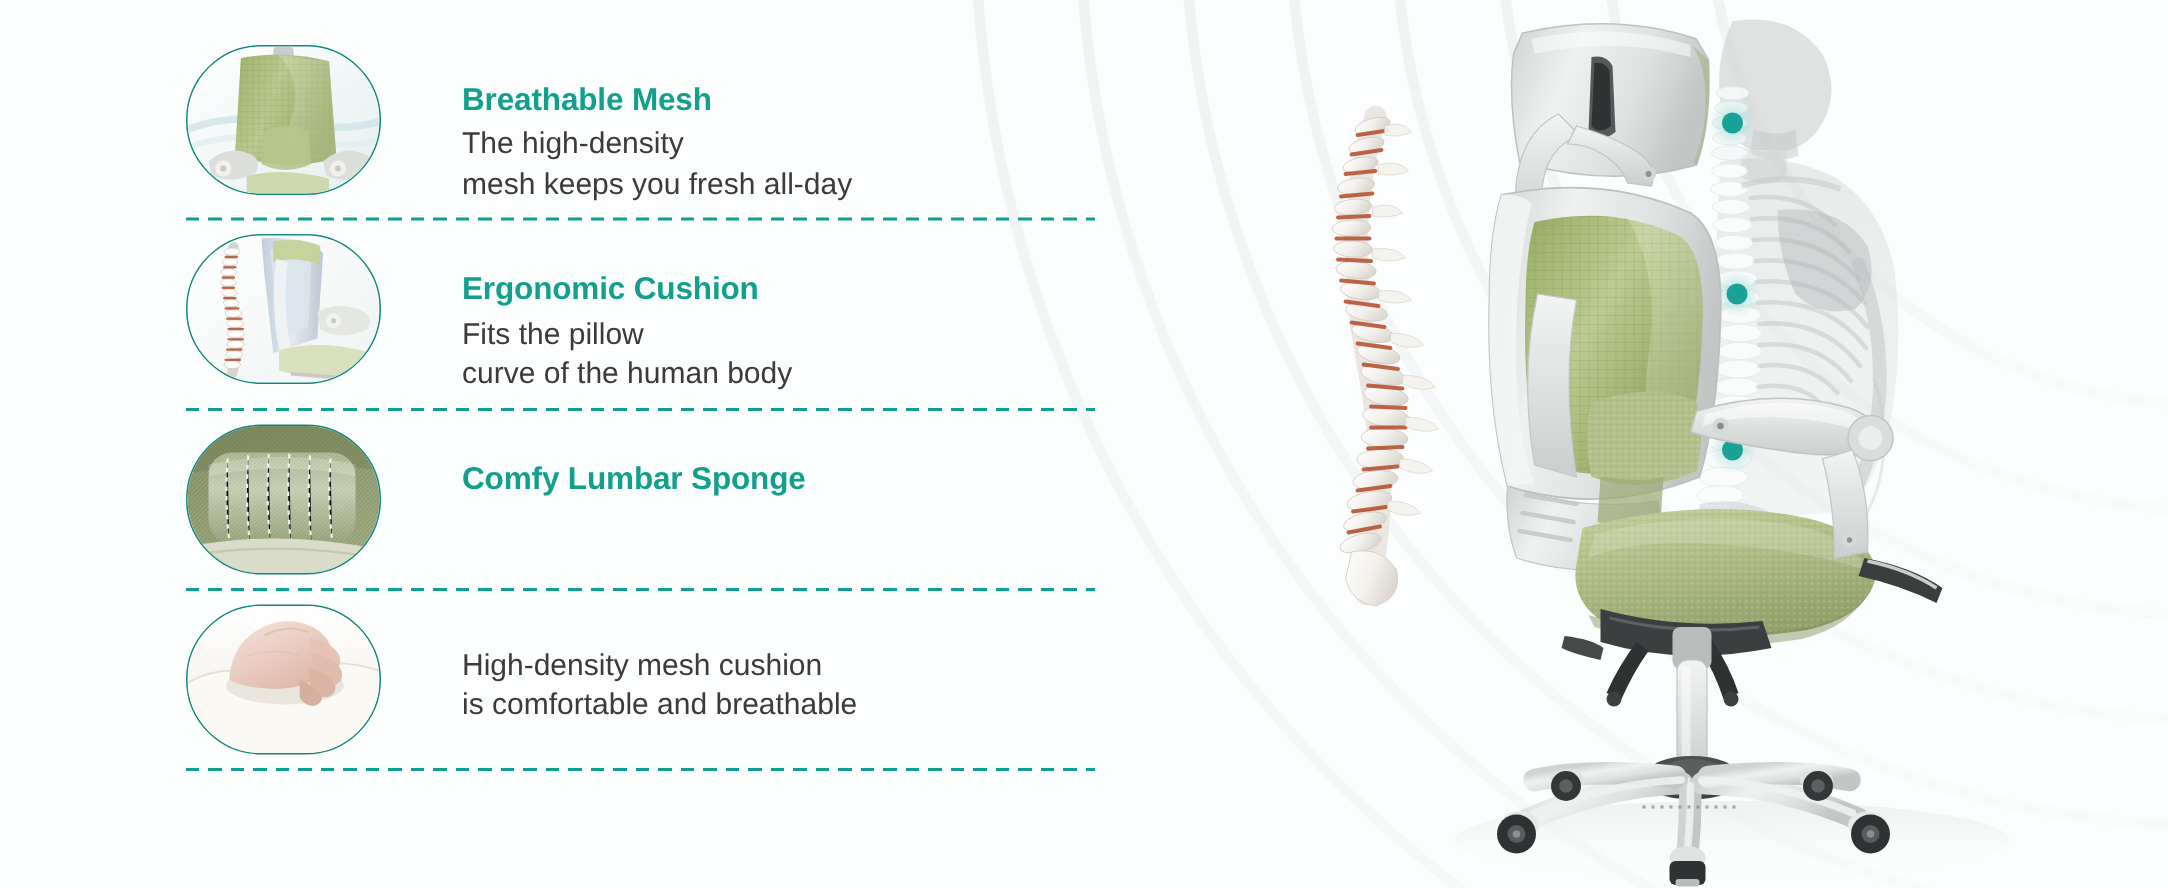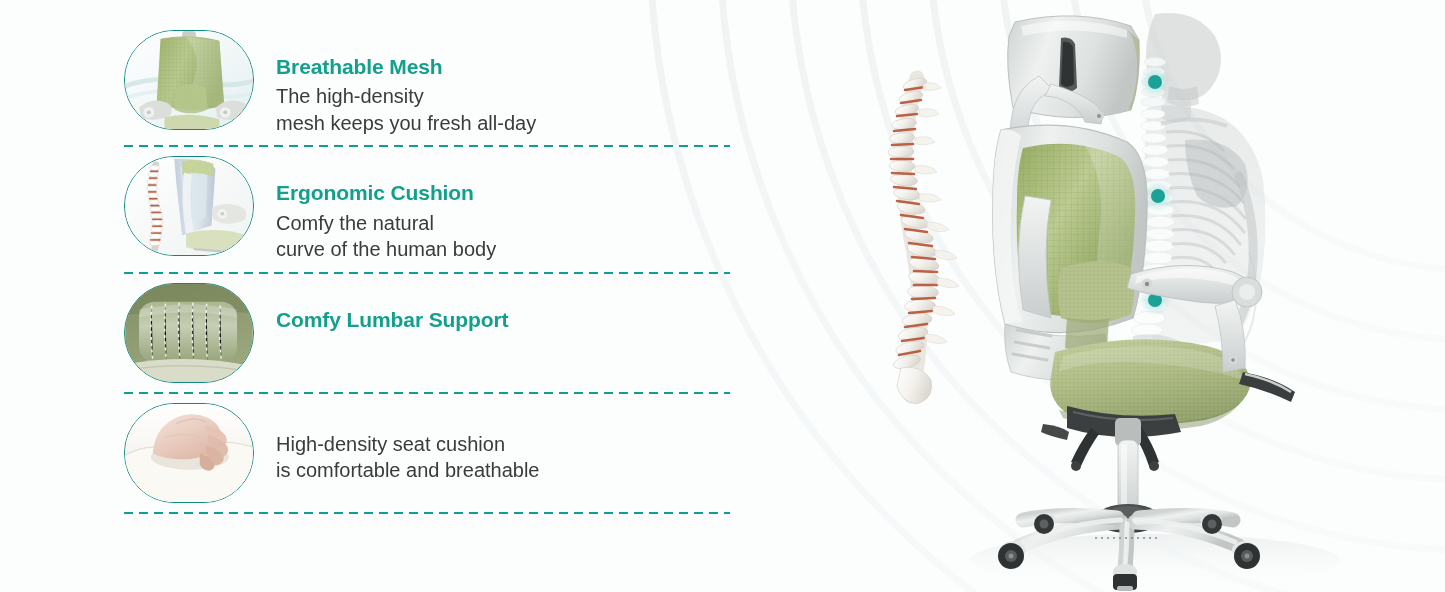--- a/index.html
+++ b/index.html
@@ -44,20 +44,21 @@
     border: 1.6px solid #10887f;
     border-radius: 50px;
     overflow: hidden;
     position: relative;
     background: #f4f8f8;
   }
   .thumb svg { display: block; width: 100%; height: 100%; }
 
   .feature-text {
     padding-top: 24px;
+    margin-left: 32px;
   }
 
   .feature-title {
     color: #12a08d;
     font-size: 21px;
     font-weight: bold;
     line-height: 1.2;
     letter-spacing: -0.1px;
     white-space: nowrap;
   }
@@ -232,21 +233,21 @@
           <circle cx="99" cy="58" r="5" fill="#f2f3f1"></circle>
           <circle cx="99" cy="58" r="1.8" fill="#c8cbc8"></circle>
 
           <path d="M62 78 Q 92 70 124 80 L 124 92 Q 92 100 62 92 Z" fill="#d8e0bd"></path>
 
           <path d="M70 94 L 118 98" stroke="#c6c9c5" stroke-width="2.5" fill="none"></path>
         </svg>
       </div>
       <div class="feature-text">
         <div class="feature-title">Ergonomic Cushion</div>
-        <div class="feature-desc">Comfy the natural
+        <div class="feature-desc">Fits the pillow
 curve of the human body</div>
       </div>
     </div>
     <div class="divider"></div>
   </div>
 
   <div class="feature-block">
     <div class="feature-row">
       <div class="thumb">
         <svg viewBox="0 0 130 100">
@@ -281,21 +282,21 @@
             <path d="M97 22 Q 95 50 98 77"></path>
           </g>
 
           <path d="M14 34 Q 64 24 114 34 L 114 26 Q 64 16 14 26 Z" fill="#ffffff" opacity="0.2"></path>
 
           <path d="M0 82 Q 65 70 130 84 L 130 100 L 0 100 Z" fill="#d9dcc8"></path>
           <path d="M0 88 Q 65 78 130 90" stroke="#c3c8b0" stroke-width="1.6" fill="none"></path>
         </svg>
       </div>
       <div class="feature-text">
-        <div class="feature-title">Comfy Lumbar Support</div>
+        <div class="feature-title">Comfy Lumbar Sponge</div>
       </div>
     </div>
     <div class="divider"></div>
   </div>
 
   <div class="feature-block">
     <div class="feature-row">
       <div class="thumb">
         <svg viewBox="0 0 130 100">
           <defs>
@@ -325,21 +326,21 @@
             <path d="M84 32 Q 99 35 104 43 Q 107 50 100 54 Q 92 56 87 49 Z" fill="#e0bcac"></path>
             <path d="M82 42 Q 96 46 100 53 Q 102 59 95 62 Q 87 63 83 56 Z" fill="#dbb5a4"></path>
             <path d="M76 50 Q 88 55 91 61 Q 92 66 86 68 Q 79 68 76 62 Z" fill="#d6ae9c"></path>
 
             <path d="M52 20 Q 68 12 82 18" stroke="#d9b6a6" stroke-width="1.2" fill="none" opacity="0.7"></path>
             <path d="M40 34 Q 58 28 76 34" stroke="#dcbbab" stroke-width="1" fill="none" opacity="0.5"></path>
           </g>
         </svg>
       </div>
       <div class="feature-text">
-        <div class="feature-desc">High-density seat cushion
+        <div class="feature-desc">High-density mesh cushion
 is comfortable and breathable</div>
       </div>
     </div>
     <div class="divider"></div>
   </div>
 
 </div>
 
 <div class="product">
   <svg viewBox="0 0 590 592">

